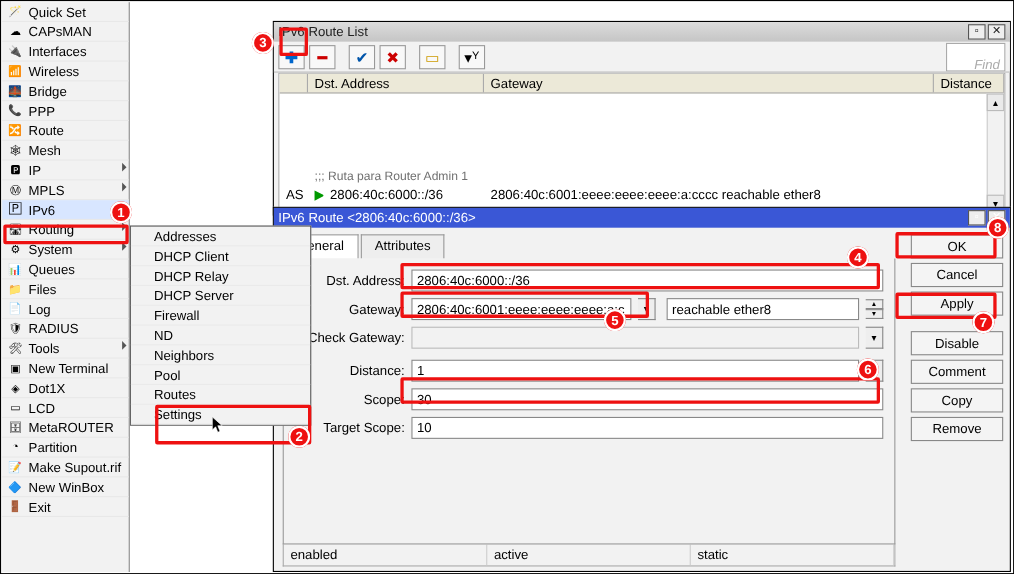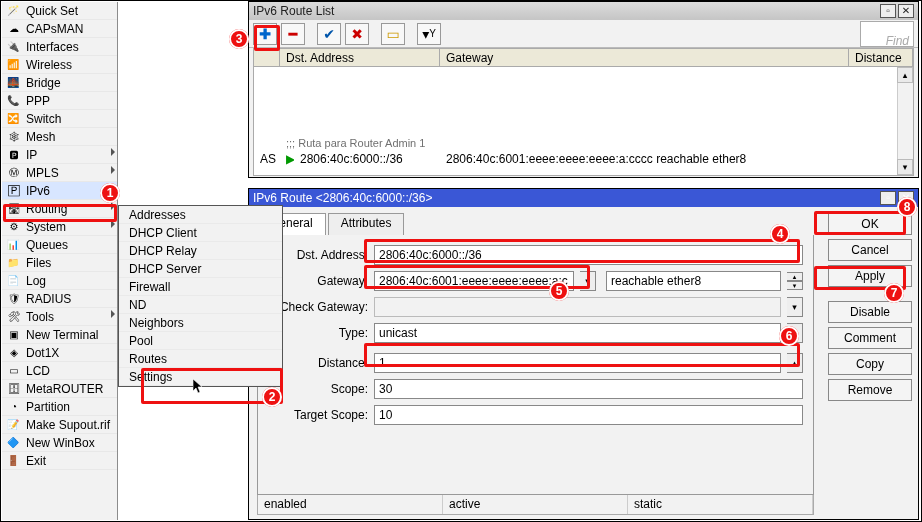--- a/index.html
+++ b/index.html
@@ -9,29 +9,29 @@
   
   .sidebar { position: absolute; left: 1px; top: 1px; width: 116px; height: 518px; background: #f2f2f2; border-right:1px solid #8c8c8c; }
   .sidebar .item { display:flex; align-items:center; gap:4px; height:18px; padding:0 4px; cursor:default; border-bottom:1px solid #e8e8e8; white-space:nowrap; }
   .sidebar .item.active { background:#d8e6ff; }
   .sidebar .sub { position:absolute; right:2px; top:2px; width:0;height:0;border-left:4px solid #555;border-top:4px solid transparent;border-bottom:4px solid transparent; }
   .sidebar .rel { position:relative; }
   .sidebar .icon { width:16px; height:14px; display:flex; align-items:center; justify-content:center; font-size:10px; }
 
   
   .menu2 { position:absolute; left:117px; top:204px; width:165px; background:#f2f2f2; border:1px solid #555; z-index:5; }
-  .menu2 .mitem { height:18px; padding:2px 10px; cursor:default; border-bottom:1px solid #eaeaea; }
+  .menu2 .mitem { height:18px; padding:2px 21px; cursor:default; border-bottom:1px solid #eaeaea; }
 
   
   .win { position:absolute; background:#f2f2f2; border:1px solid #000; }
   .win .titlebar { height:18px; background:linear-gradient(#dcdcdc,#c5c5c5); display:flex; align-items:center; padding:0 4px; color:#222; }
   .win .titlebar .ttl { flex:1; }
   .win .titlebar .wbtn { width:16px; height:14px; border:1px solid #555; margin-left:2px; background:#eee; display:flex; align-items:center; justify-content:center; font-size:10px; line-height:1; cursor:default; }
 
-  .route-list { left:247px; top:0; width:671px; height:177px; z-index:2; }
+  .route-list { left:247px; top:18px; width:671px; height:177px; z-index:2; }
   .toolbar { height:28px; display:flex; align-items:center; gap:4px; padding:2px 4px; background:#f2f2f2; border-bottom:1px solid #bbb; }
   .tbtn { width:24px; height:22px; border:1px solid #999; background:#f8f8f8; display:flex; align-items:center; justify-content:center; cursor:default; font-size:14px; line-height:1; }
   .tsep { width:4px; }
   .find { margin-left:auto; width:54px; height:20px; border:1px solid #aaa; color:#aaa; text-align:right; padding:12px 4px; font-style:italic; background:#fff; }
 
   .grid { background:#fff; border:1px solid #aaa; margin:0 4px 4px 4px; height:128px; position:relative; overflow:hidden; }
   .ghead { display:flex; height:18px; border-bottom:1px solid #aaa; background:#ece9d8; }
   .ghead .col { padding:2px 6px; border-right:1px solid #aaa; white-space:nowrap; overflow:hidden; }
   .grow { display:flex; height:16px; align-items:center; }
   .grow .cell { padding:0 6px; white-space:nowrap; overflow:hidden; }
@@ -94,21 +94,21 @@
     <div class="item rel">
       <span class="icon">🌉</span>
       <span>Bridge</span>
     </div>
     <div class="item rel">
       <span class="icon">📞</span>
       <span>PPP</span>
     </div>
     <div class="item rel">
       <span class="icon">🔀</span>
-      <span>Switch</span>
+      <span>Route</span>
     </div>
     <div class="item rel">
       <span class="icon">🕸</span>
       <span>Mesh</span>
     </div>
     <div class="item rel">
       <span class="icon">🅿</span>
       <span>IP</span>
       <span class="sub"></span>
     </div>
@@ -264,25 +264,20 @@
           <div class="spin">
               <div>▴</div>
               <div>▾</div>
             </div>
         </div>
         <div class="frow">
           <label>Check Gateway:</label>
           <div class="field" style="background:#f2f2f2;border-color:#bbb;"></div>
           <div class="dd">▾</div>
         </div>
-        <div class="frow">
-          <label>Type:</label>
-          <div class="field">unicast</div>
-          <div class="dd">▾</div>
-        </div>
         <div class="frow" style="margin-top:4px;">
           <label>Distance:</label>
           <div class="field">1</div>
           <div class="dd">▴</div>
         </div>
         <div class="frow">
           <label>Scope:</label>
           <div class="field">30</div>
         </div>
         <div class="frow">

